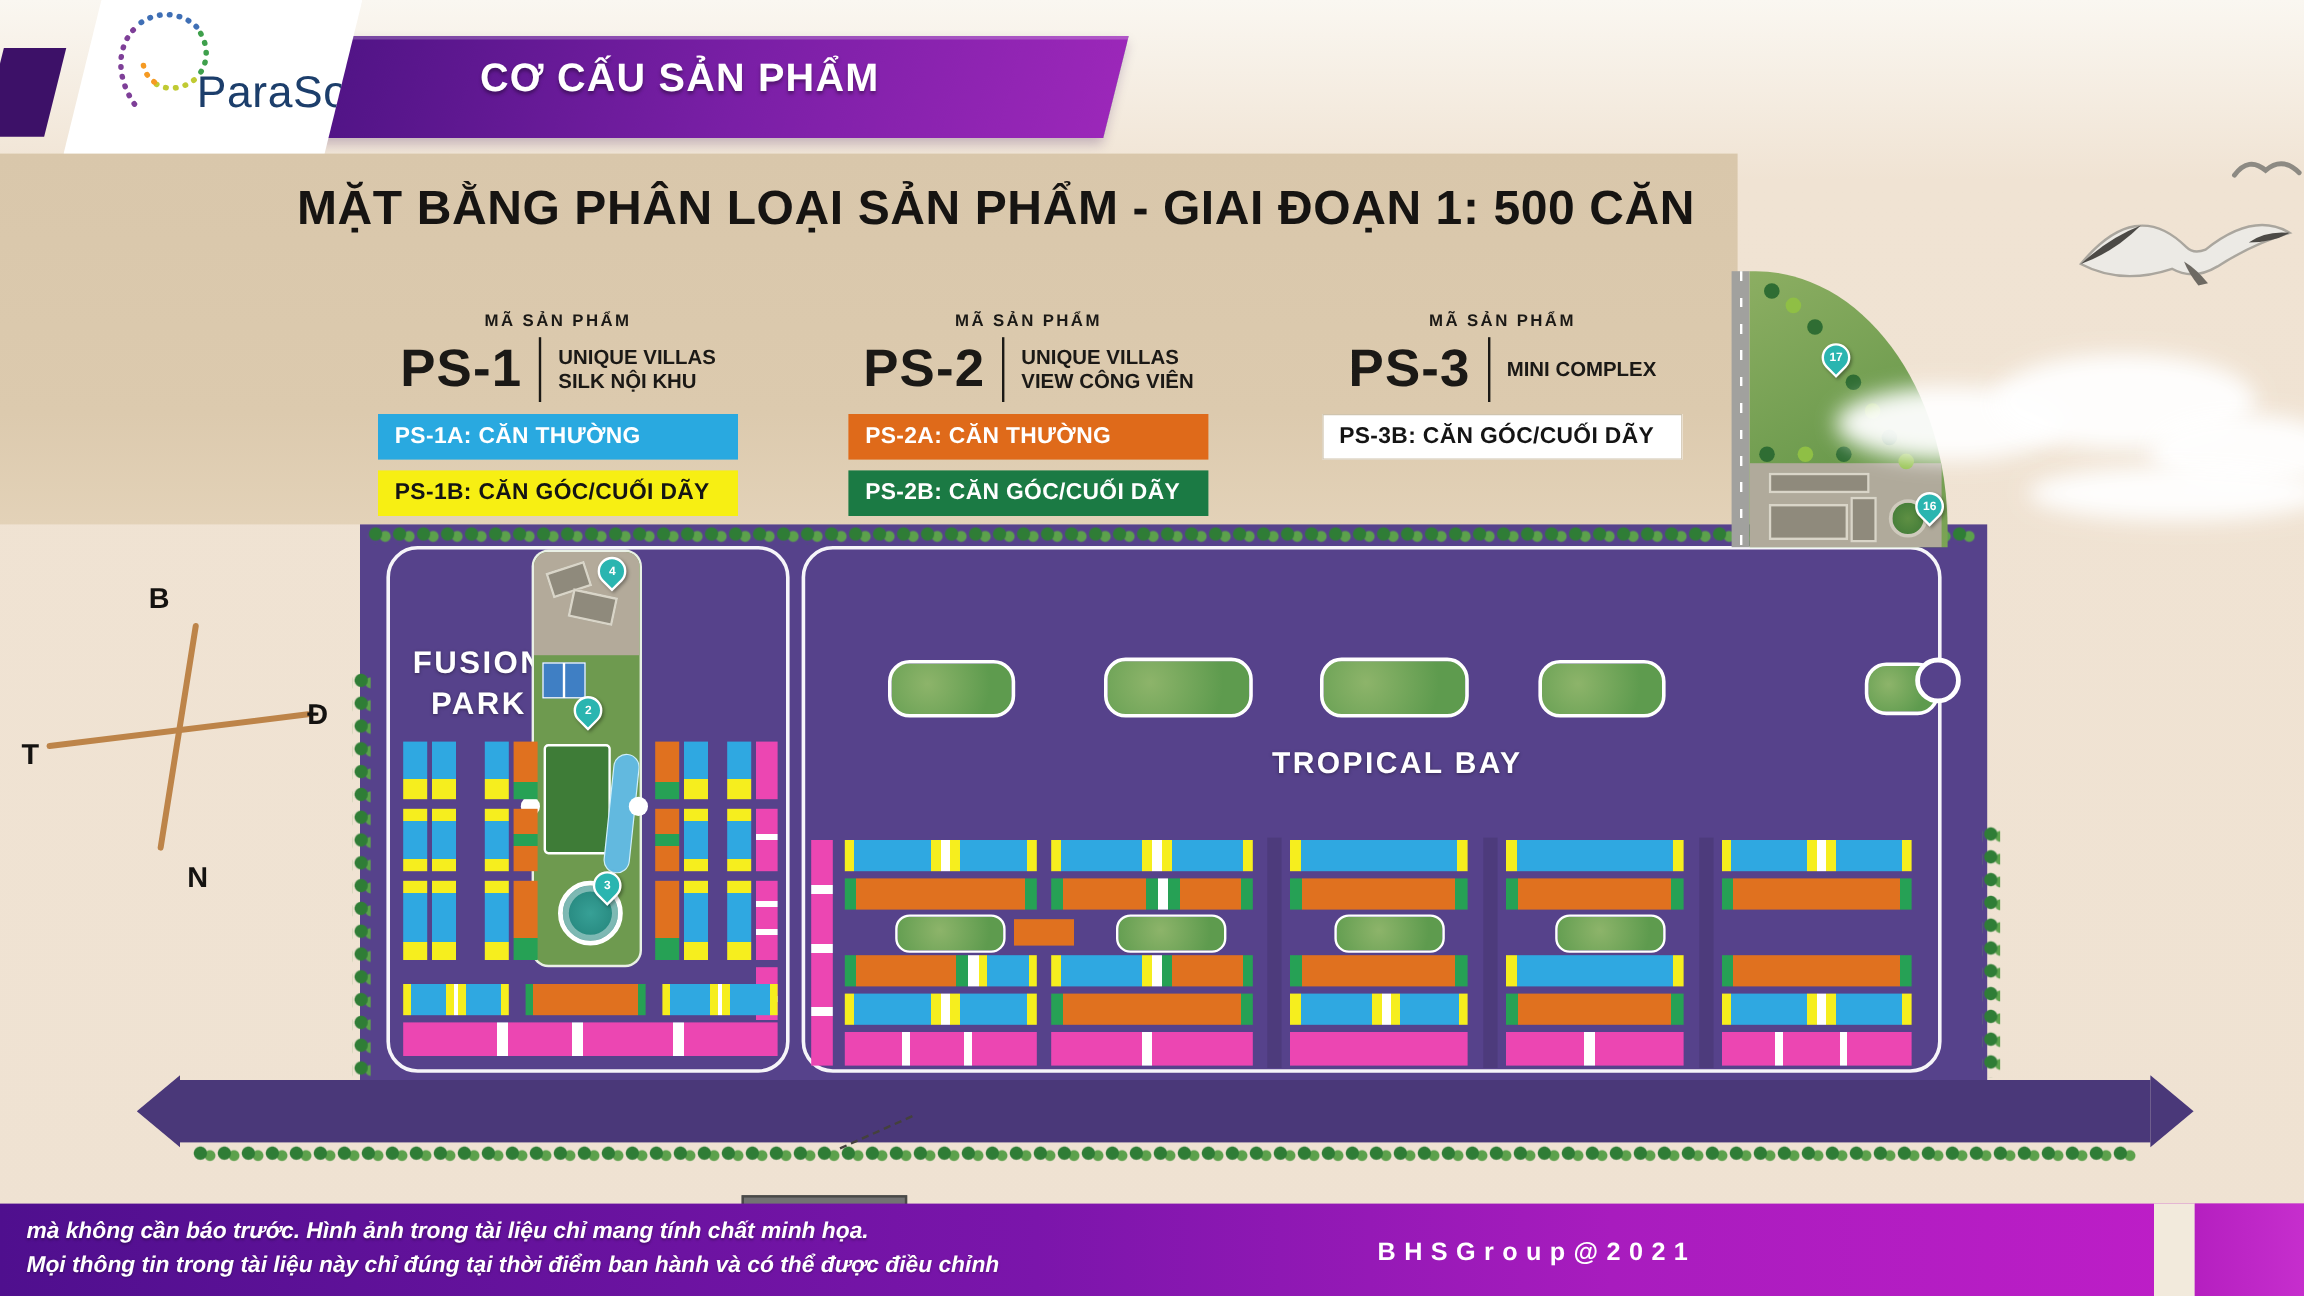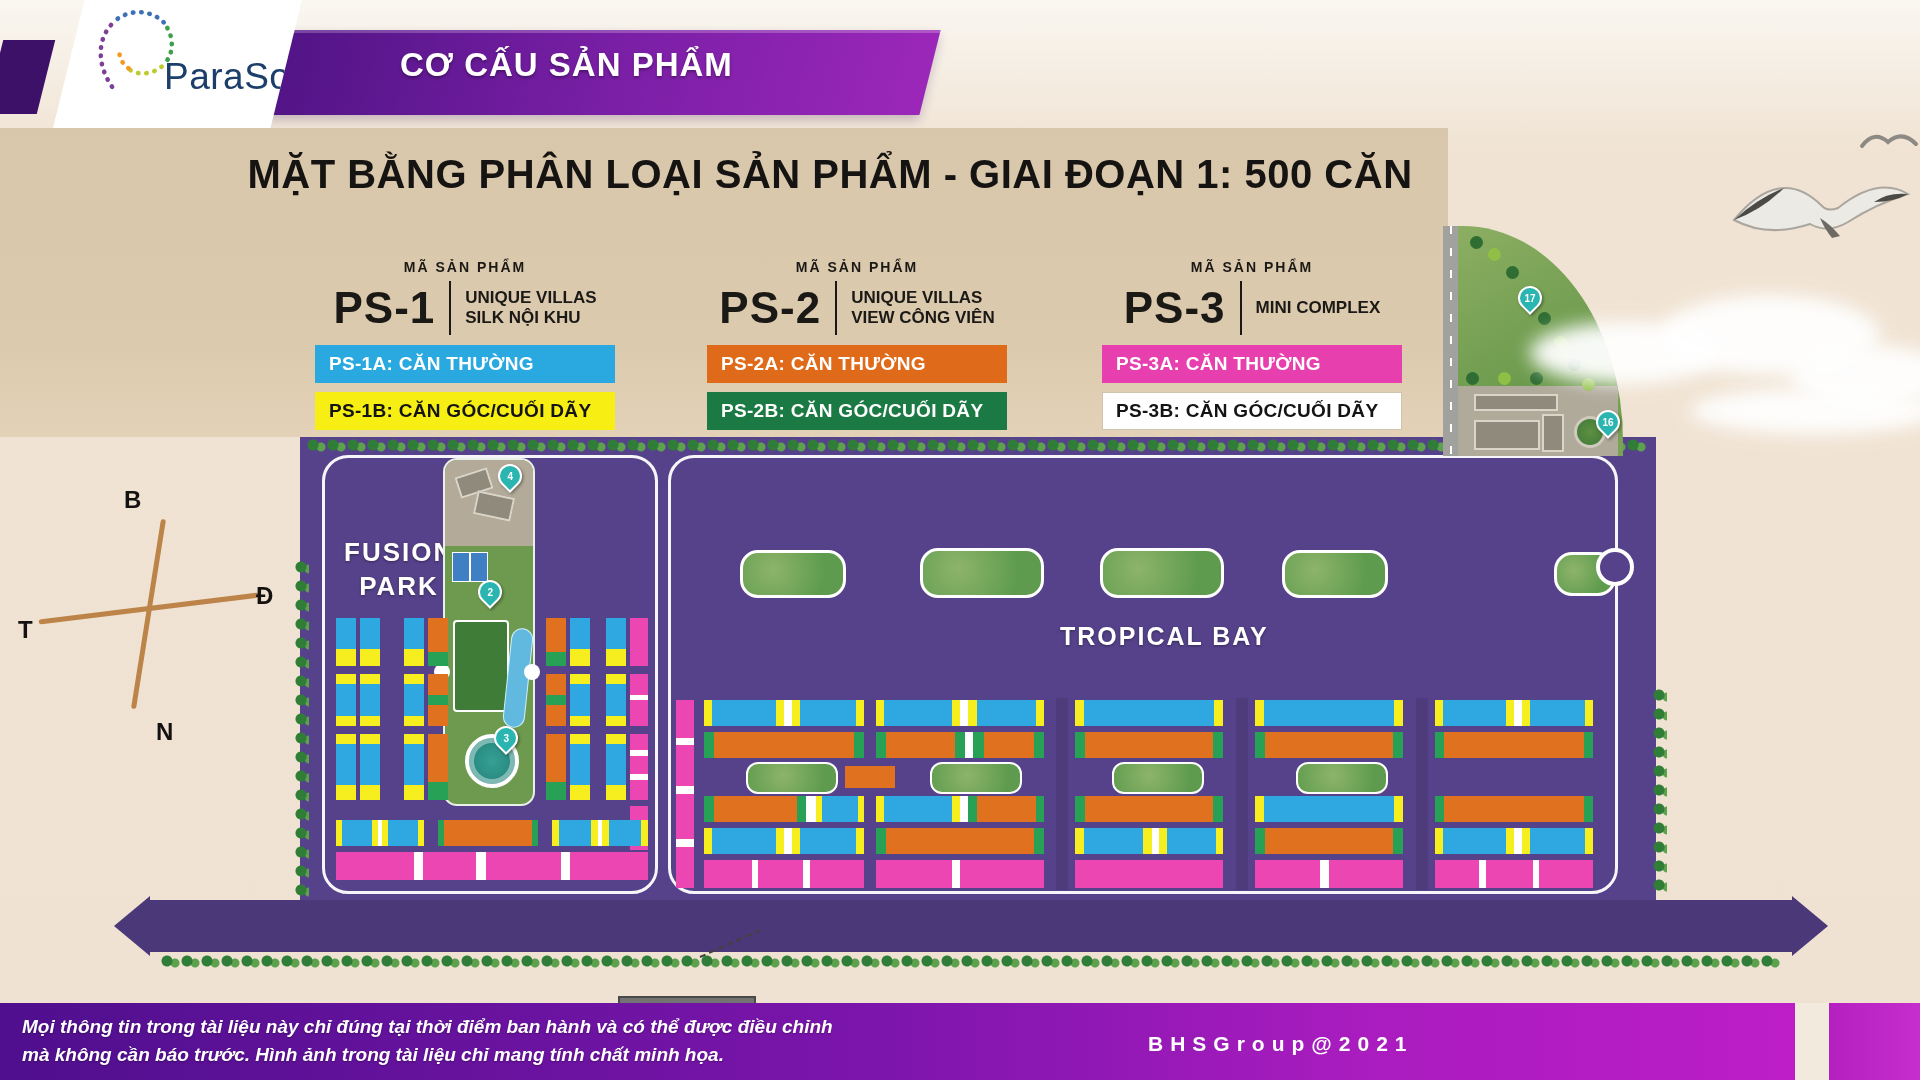--- a/index.html
+++ b/index.html
@@ -152,21 +152,20 @@
 <div class="product-col" style="left:1102px;">
   <div class="code-label">MÃ SẢN PHẨM</div>
   <div class="code-row">
     <span class="code">PS-3</span>
     <span class="code-div"></span>
     <span class="code-desc">
       <div>MINI COMPLEX</div>
       <div></div>
     </span>
   </div>
-  <div class="chip" style="background: rgb(232, 63, 174); color: rgb(255, 255, 255);">PS-3A: CĂN THƯỜNG</div>
   <div class="chip" style="box-shadow: rgb(207, 196, 174) 0px 0px 0px 1px inset; background: rgb(255, 255, 255); color: rgb(20, 20, 20);">PS-3B: CĂN GÓC/CUỐI DÃY</div>
 </div>
 
 <div class="abs" style="left:0;top:470px;width:290px;height:290px;">
   <div class="abs compass-line" style="left:146px;top:48px;width:5px;height:192px;transform:rotate(9deg);"></div>
   <div class="abs compass-line" style="left:38px;top:136px;width:222px;height:5px;transform:rotate(-7deg);"></div>
   <div class="abs compass-label" style="left:124px;top:16px;">B</div>
   <div class="abs compass-label" style="left:256px;top:112px;">Đ</div>
   <div class="abs compass-label" style="left:18px;top:146px;">T</div>
   <div class="abs compass-label" style="left:156px;top:248px;">N</div>
@@ -324,18 +323,18 @@
   <path d="M6 62 Q30 40 56 30 Q34 52 6 62 Z" fill="#4c4a46"></path>
   <path d="M180 36 Q160 34 146 44 Q166 44 180 36 Z" fill="#4c4a46"></path>
   <path d="M92 60 Q102 66 112 78 L104 80 Q96 70 92 60 Z" fill="#6e6a63"></path>
 </svg>
 <svg class="abs" style="left:1858px;top:126px;" width="62" height="32" viewBox="0 0 62 32">
   <path d="M4 20 Q16 4 30 16 Q44 4 58 18" fill="none" stroke="#8d8a83" stroke-width="4" stroke-linecap="round"></path>
 </svg>
 
 <div class="abs footer"></div>
 <div class="abs disclaimer">
+  <div>mà không cần báo trước. Hình ảnh trong tài liệu chỉ mang tính chất minh họa.</div>
   <div>Mọi thông tin trong tài liệu này chỉ đúng tại thời điểm ban hành và có thể được điều chỉnh</div>
-  <div>mà không cần báo trước. Hình ảnh trong tài liệu chỉ mang tính chất minh họa.</div>
 </div>
 <div class="abs copyright">BHSGroup@2021</div>
 <div class="abs footer-gap"></div>
 <div class="abs footer-block"></div>
 
 </body></html>

